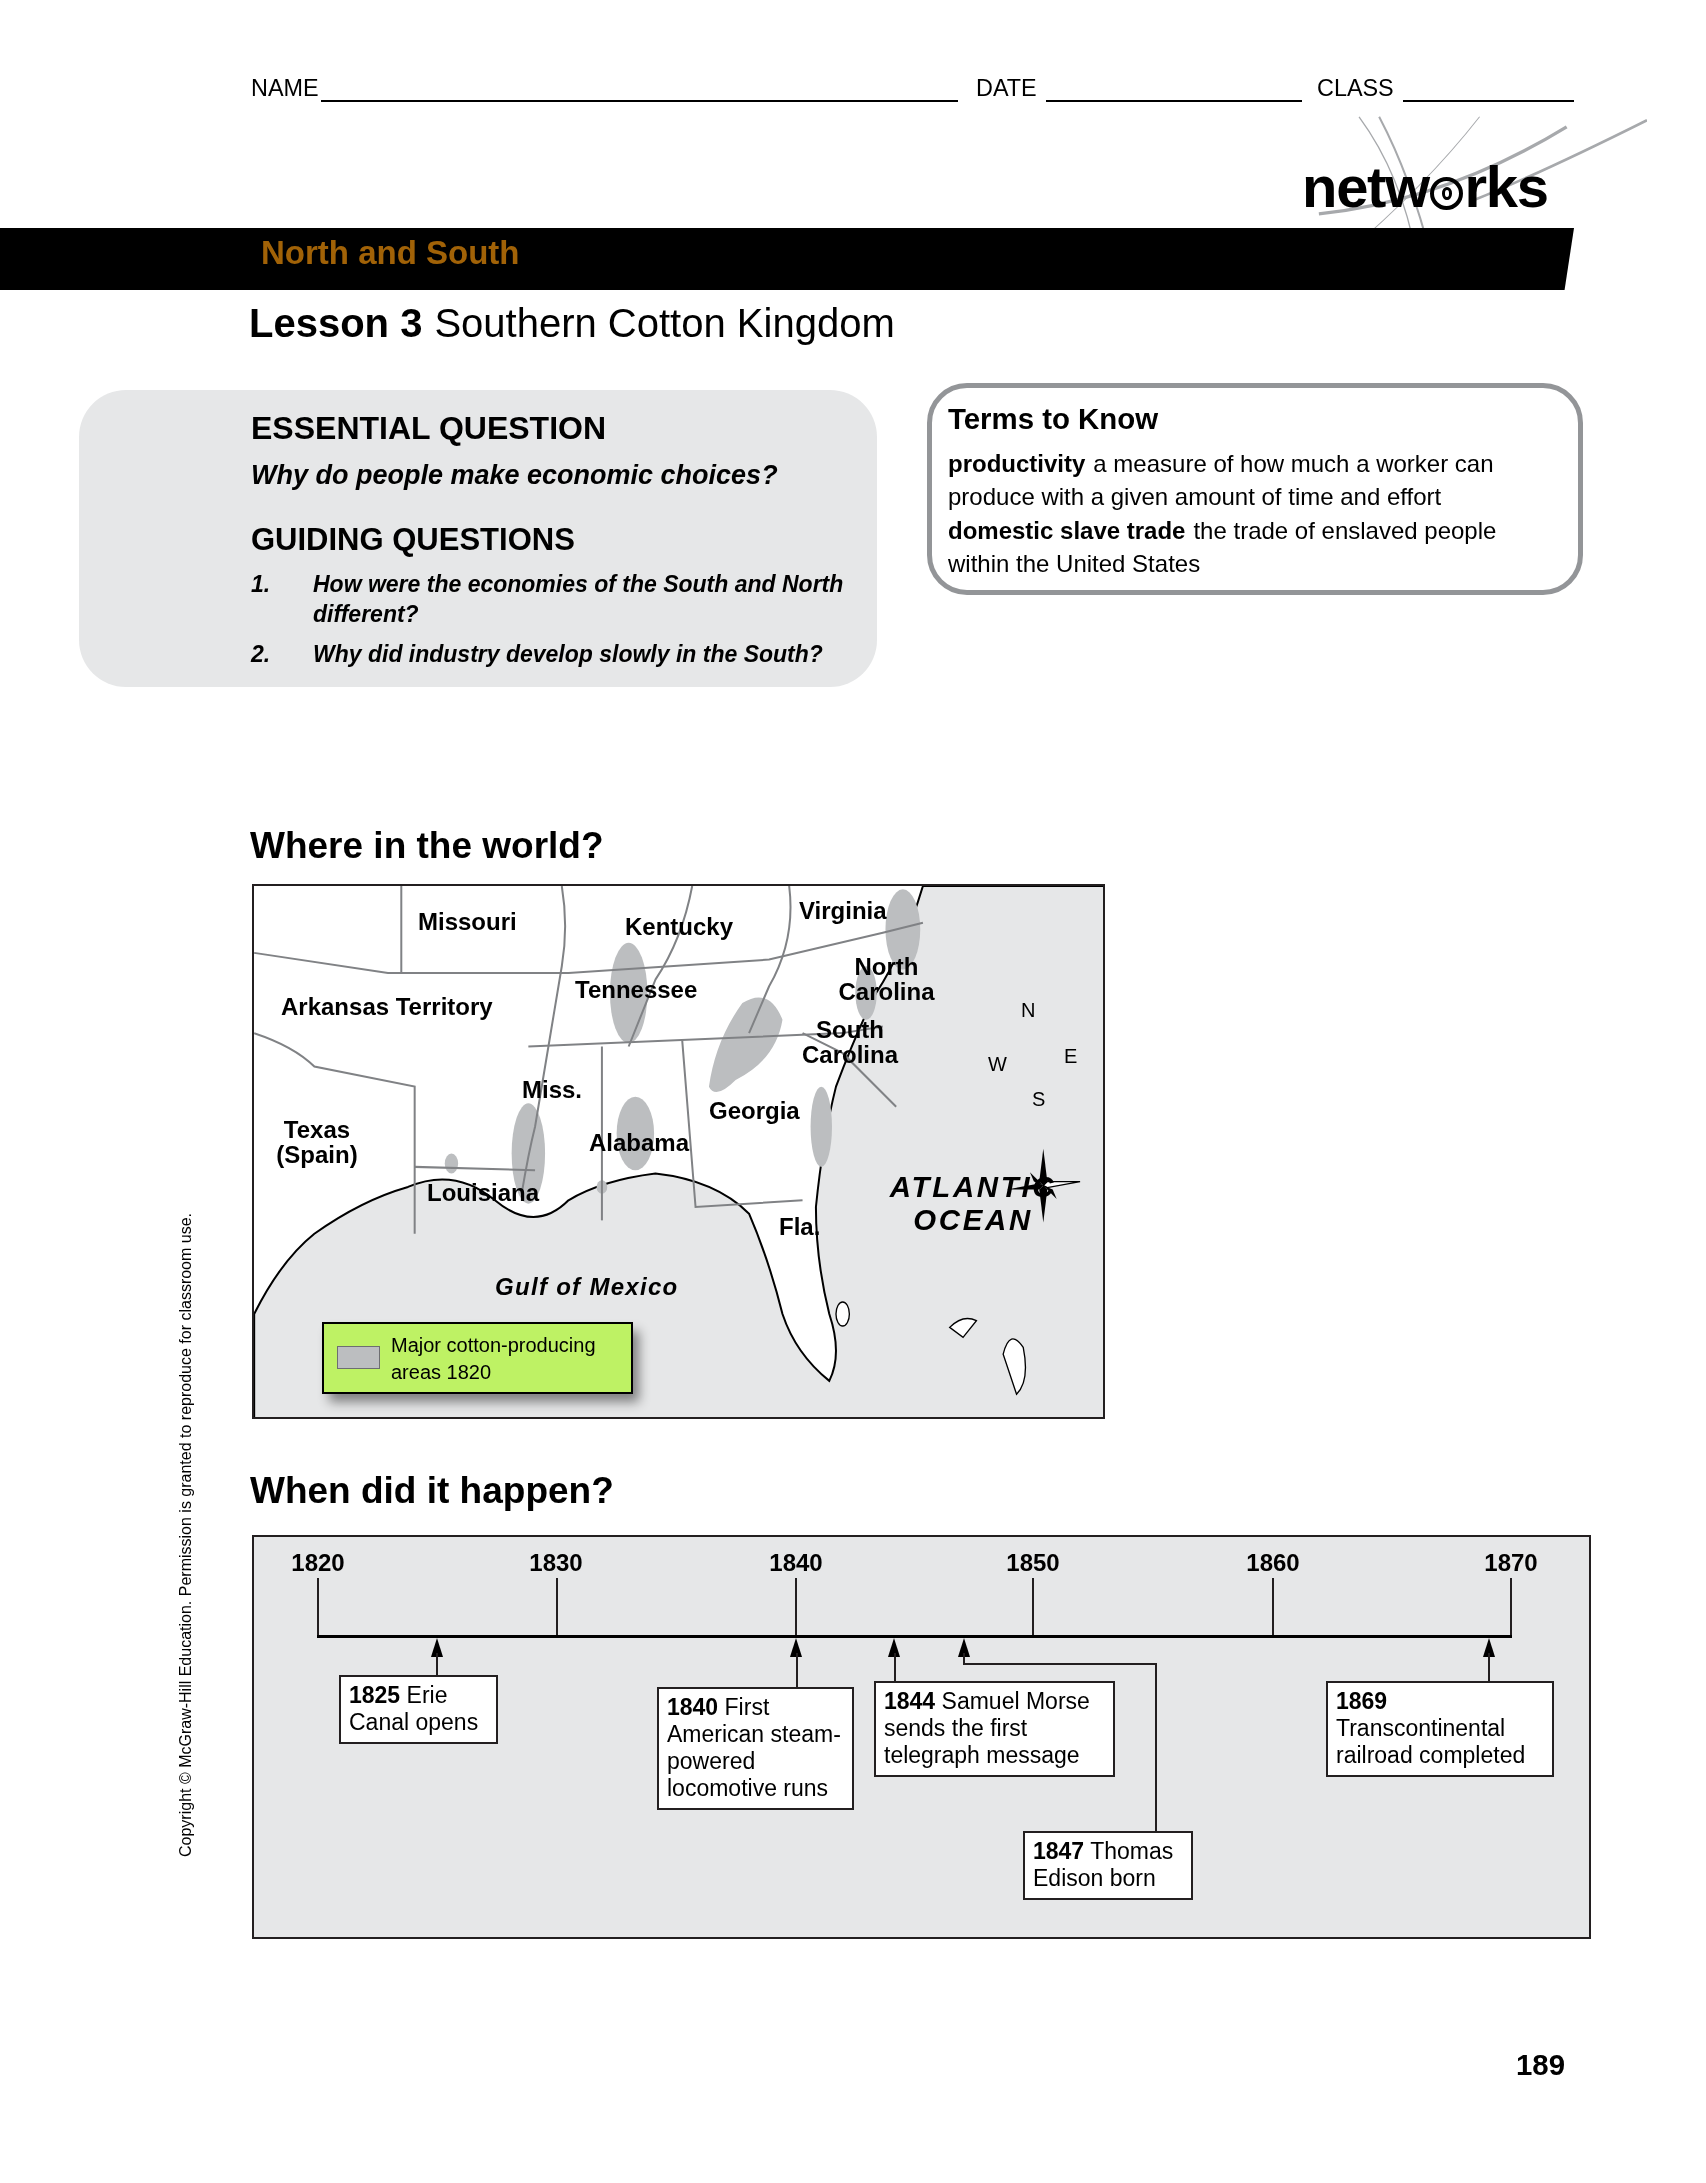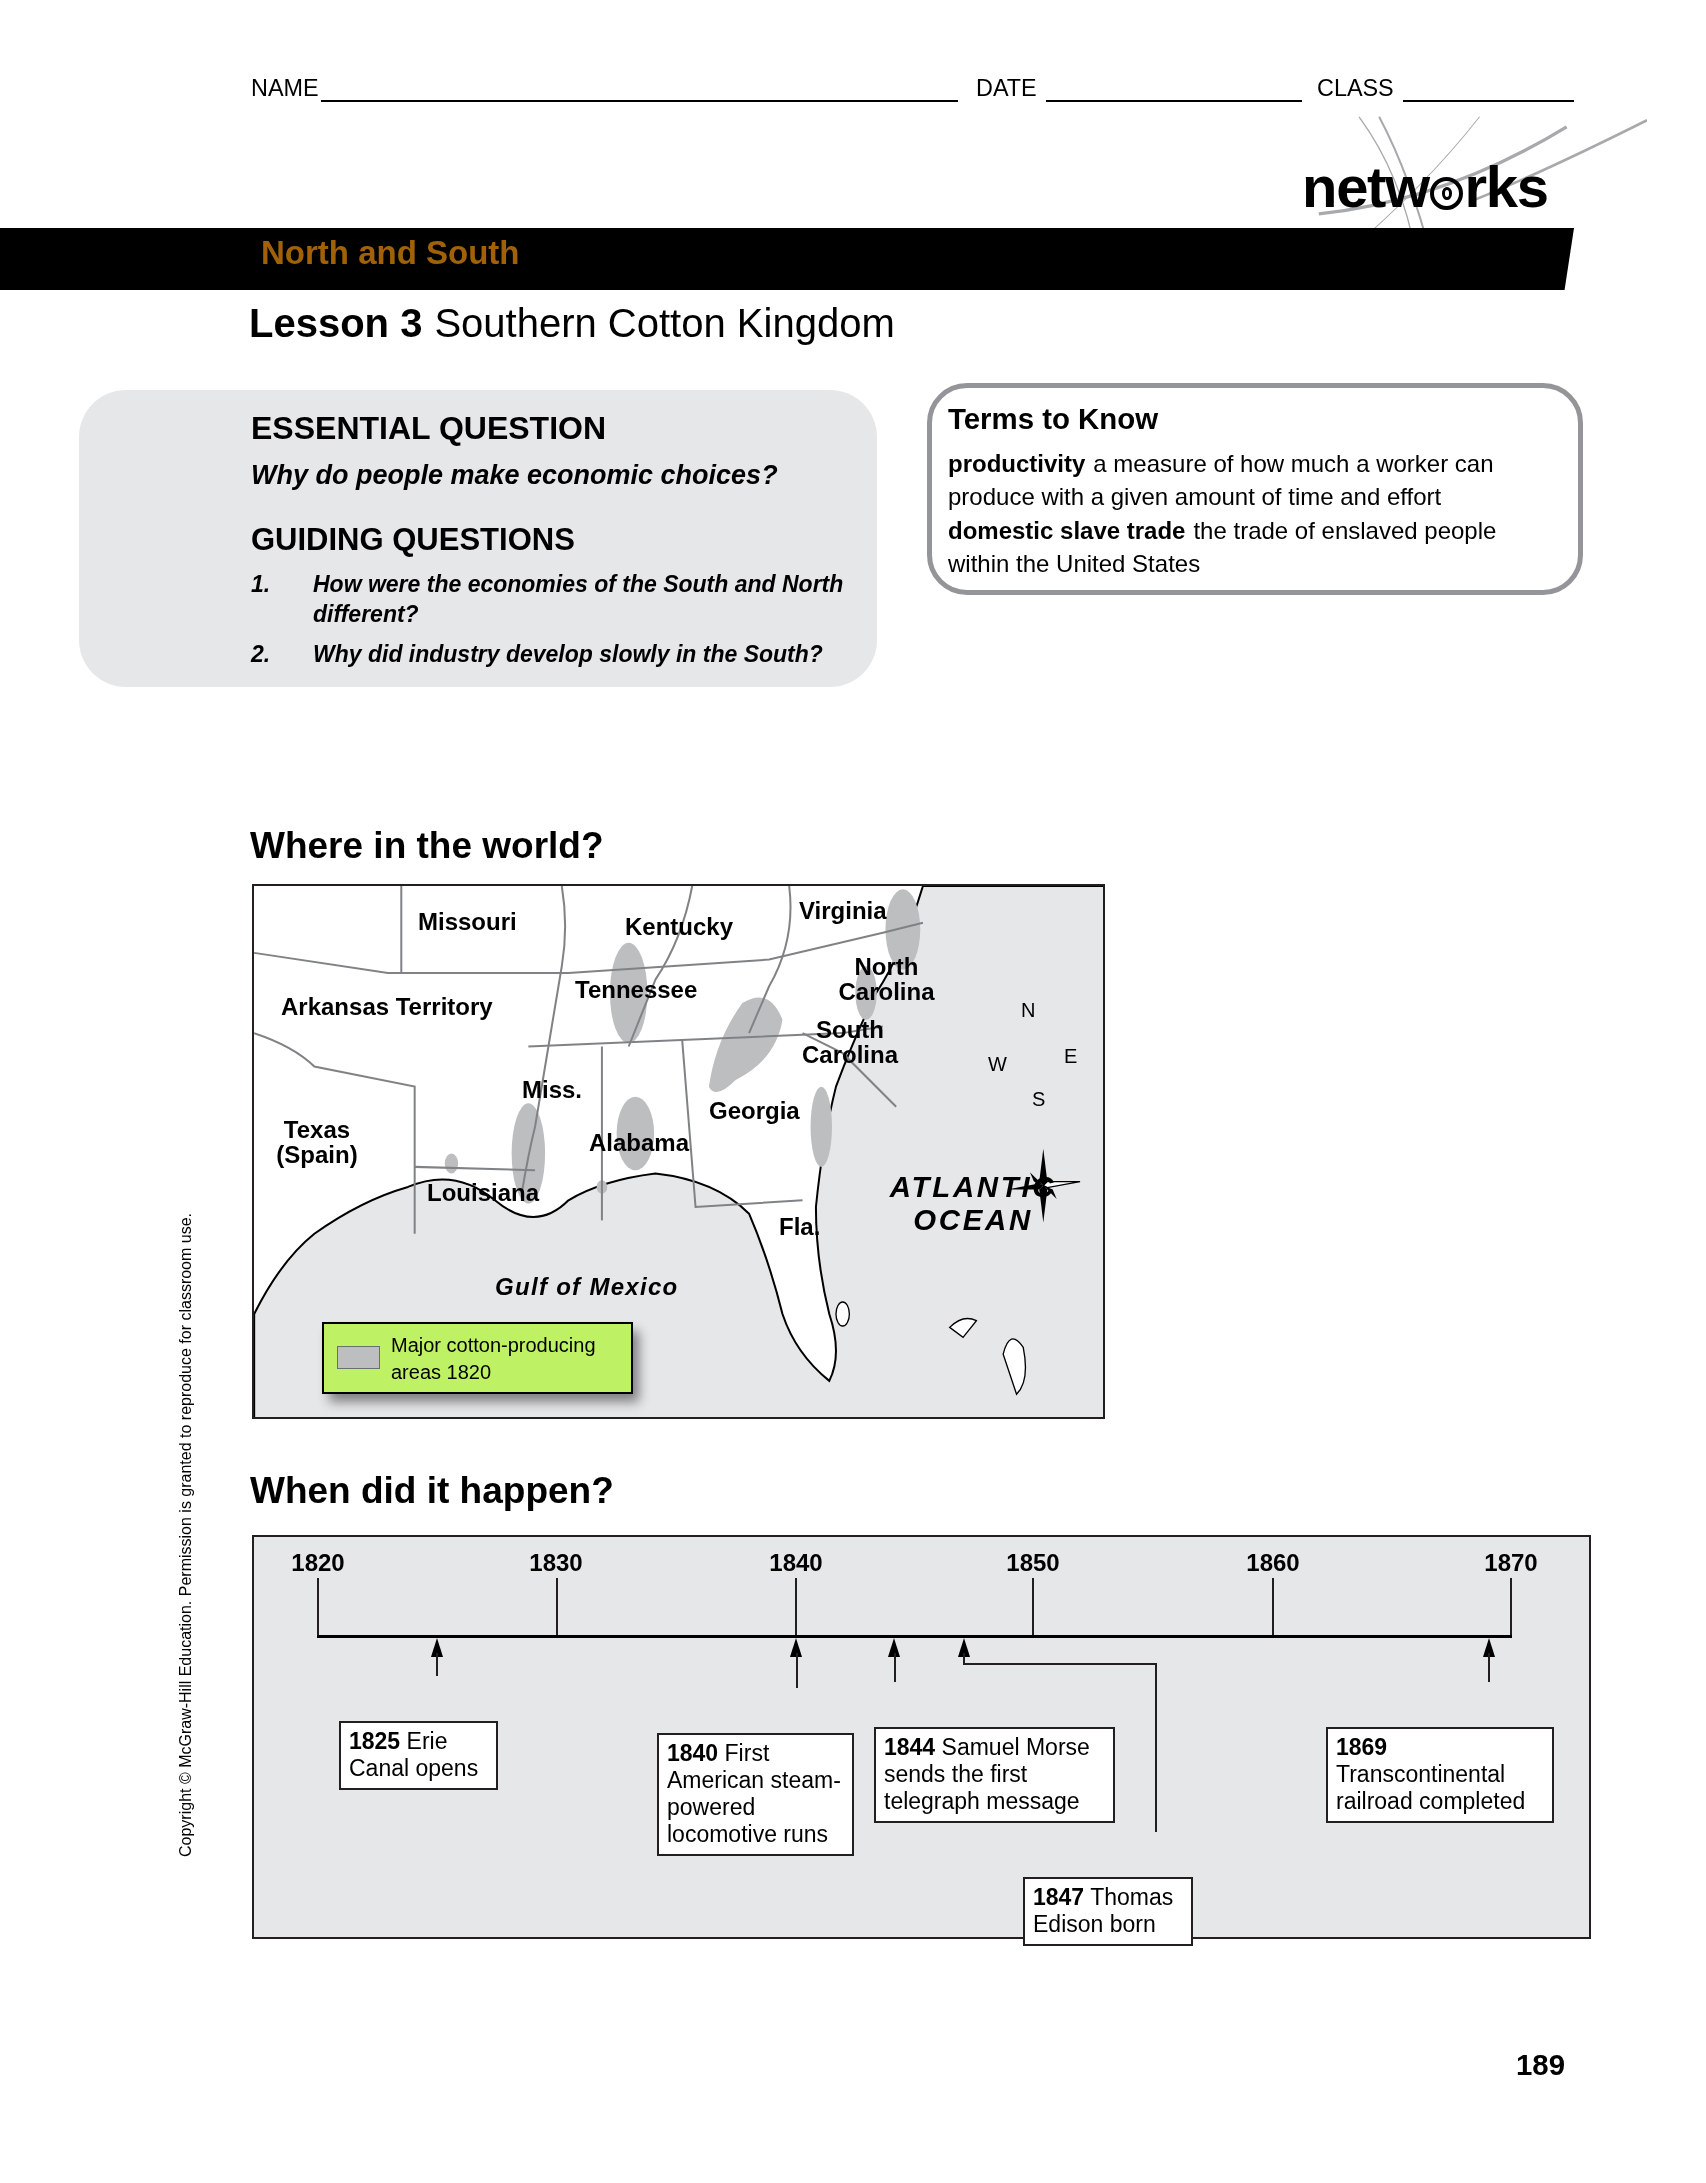--- a/index.html
+++ b/index.html
@@ -38,21 +38,21 @@
   .mocean { position:absolute; font-size:29.4px; font-weight:bold; font-style:italic; letter-spacing:2.7px; text-align:center; line-height:33px; }
   .legend { position:absolute; left:68px; top:436px; width:311px; height:72px; background:#bef264; border:2.7px solid #000; box-sizing:border-box; box-shadow:6.7px 9.4px 10.7px rgba(0,0,0,0.45); }
   .legend .swatch { position:absolute; left:13.4px; top:22px; width:43px; height:23px; background:#bcbec0; border:1.3px solid #6d6e71; box-sizing:border-box; }
   .legend .ltext { position:absolute; left:67px; top:8px; font-size:20px; line-height:27px; }
   
   .tl { position:absolute; left:252px; top:1535px; width:1339px; height:404px; background:#e6e7e8; border:2px solid #231f20; box-sizing:border-box; }
   .yr { position:absolute; top:1549px; font-size:24px; font-weight:bold; transform:translateX(-50%); }
   .vline { position:absolute; width:2px; background:#231f20; }
   .hline { position:absolute; height:2.7px; background:#000; }
   .arrow { position:absolute; width:0; height:0; border-left:6.7px solid transparent; border-right:6.7px solid transparent; border-bottom:19px solid #000; transform:translateX(-50%); }
-  .ev { position:absolute; background:#fff; border:2px solid #231f20; box-sizing:border-box; padding:5.4px 8px; font-size:23px; line-height:27px;margin-top:46px; }
+  .ev { position:absolute; background:#fff; border:2px solid #231f20; box-sizing:border-box; padding:5.4px 8px; font-size:23px; line-height:27px; }
   .ev b { font-weight:bold; }
   .copyright { position:absolute; left:177px; top:1857px; transform-origin:0 0; transform:rotate(-90deg); font-size:16px; white-space:nowrap; }
   .pagenum { position:absolute; left:1516px; top:2048px; font-size:29.4px; font-weight:bold; }
 </style>
 </head>
 <body>
 
 <div class="field" style="left:251px;">
   <span>NAME</span>
   <span class="line" style="width:637px;"></span>

